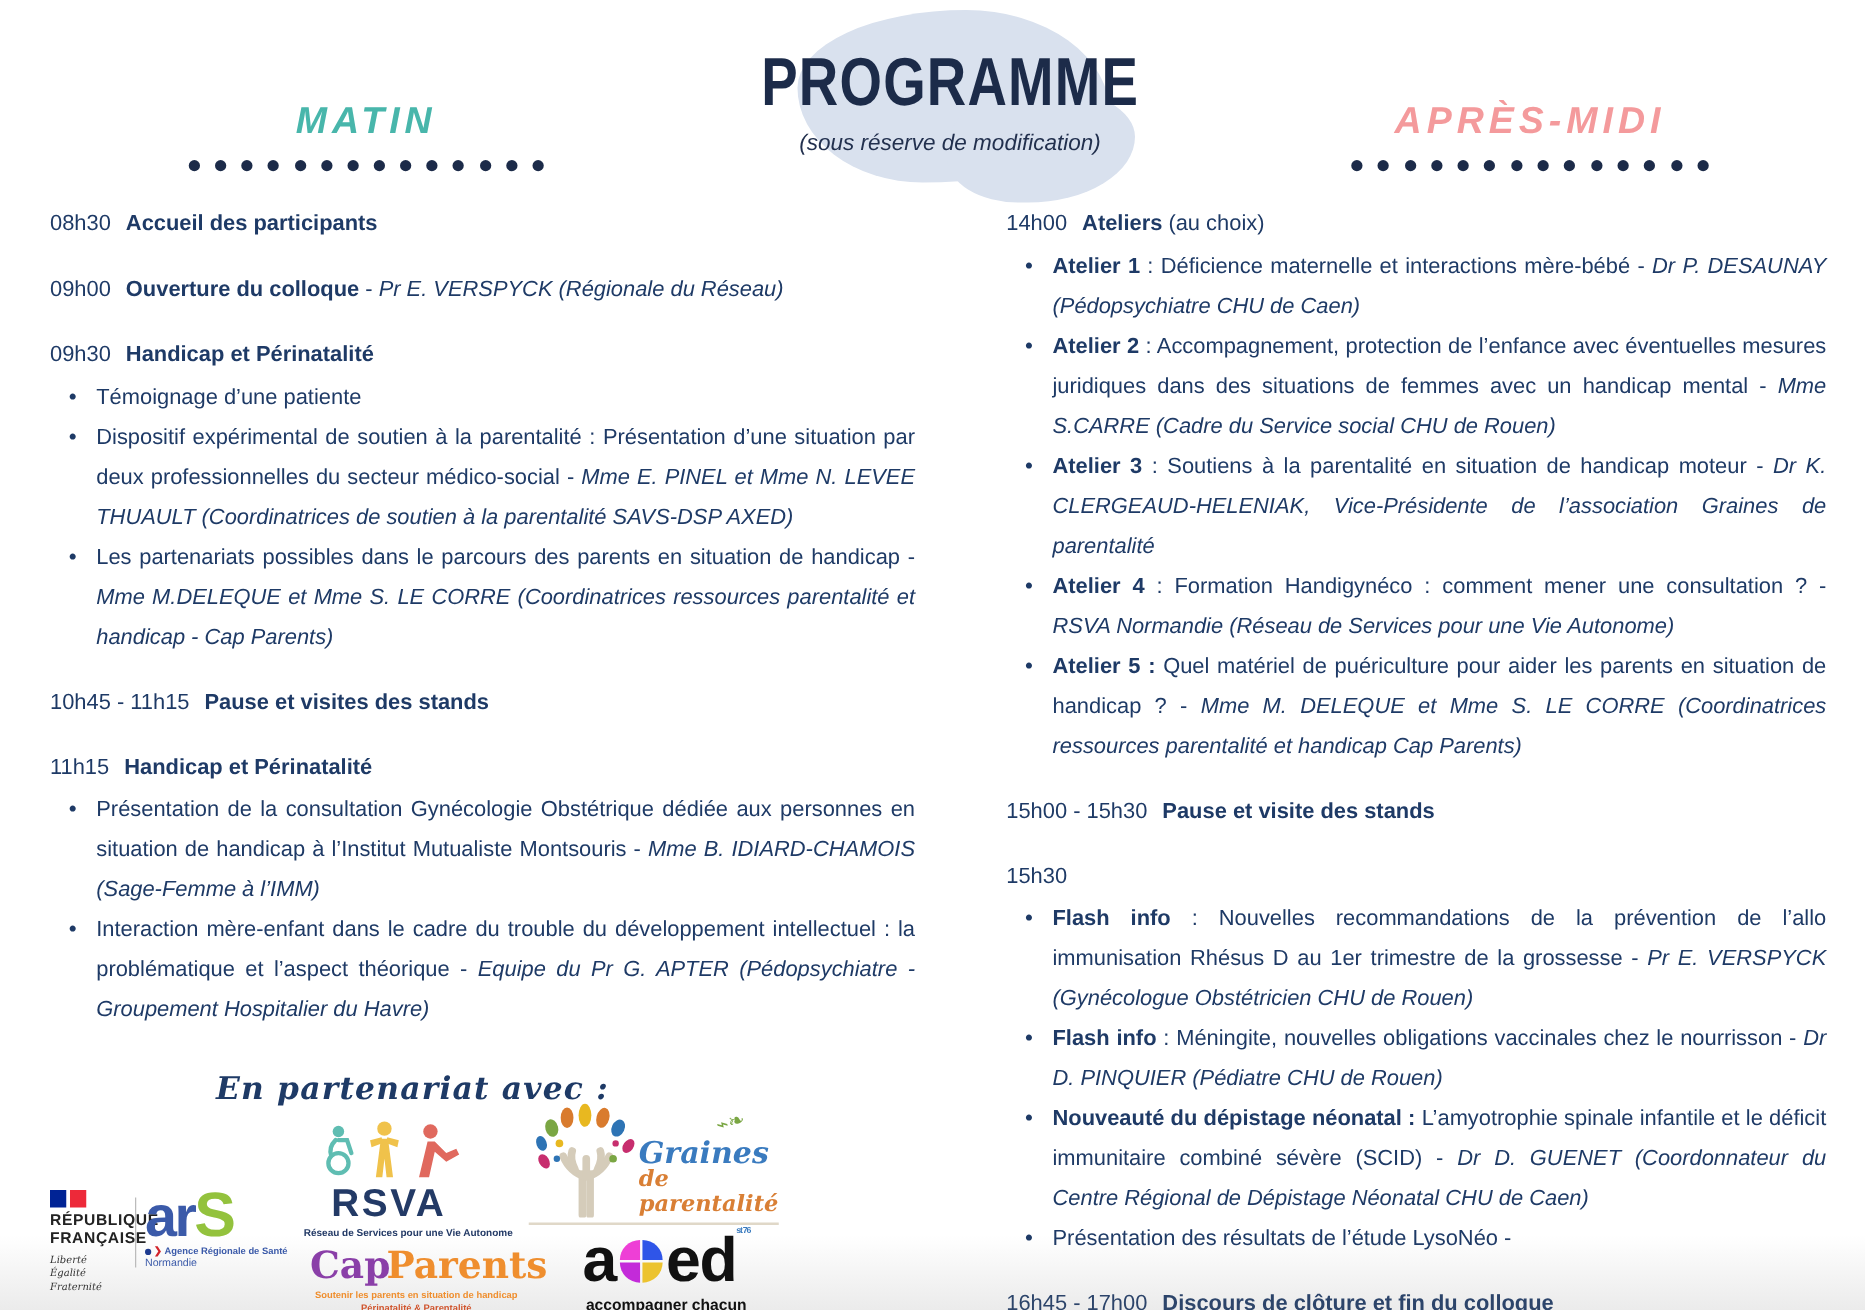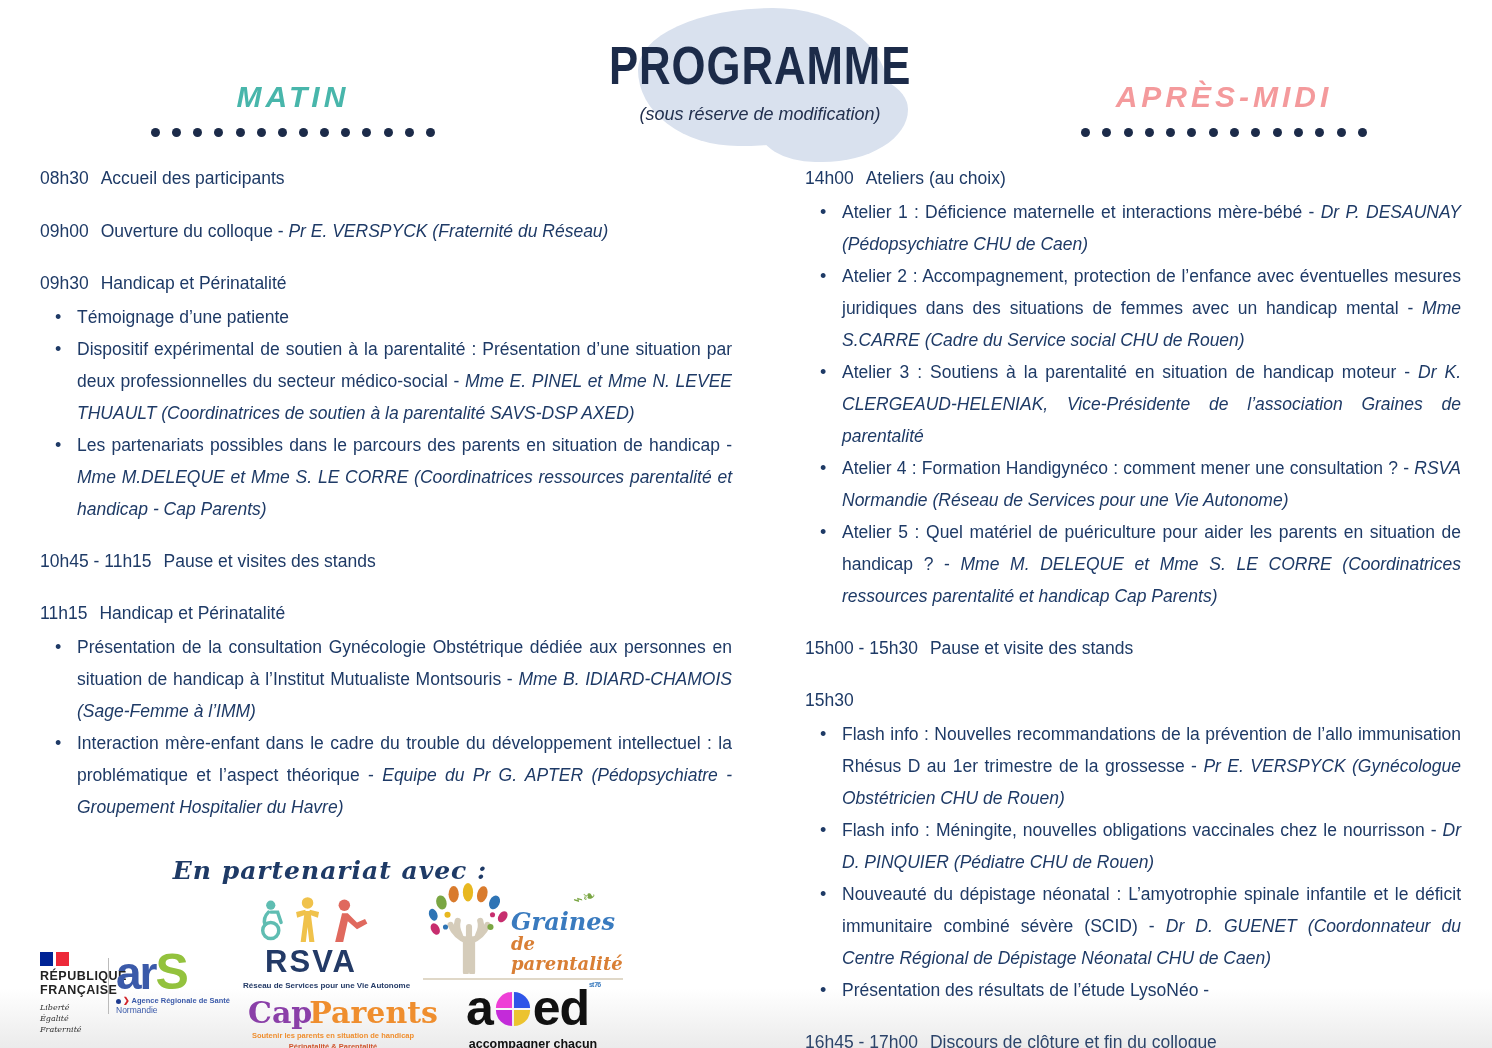--- a/index.html
+++ b/index.html
@@ -25,21 +25,21 @@
         letter-spacing:1px;display:inline-block;transform:scale(0.95,1.18);transform-origin:center;}
   .page-subtitle{position:relative;z-index:1;margin-top:12px;font-size:18px;font-style:italic;color:#22304e;}
 
   
   .column{position:absolute;top:163px;}
   .column.morning{left:40px;width:692px;}
   .column.afternoon{left:805px;width:656px;}
   .entry{margin-bottom:21px;}
   .entry-line{margin:0;font-size:17.5px;line-height:1.8;}
   .time{font-weight:normal;margin-right:12px;}
-  .seg-b{font-weight:normal;margin-top:36px;}
+  .seg-b{font-weight:bold;margin-top:36px;}
   .seg-i{font-style:italic;}
   .bullets{list-style:none;margin:1px 0 0;padding:0;}
   .bullets li{position:relative;padding-left:37px;text-align:justify;font-size:17.5px;line-height:1.83;}
   .bullets li::before{content:"\2022";position:absolute;left:15px;font-size:18px;}
 
   
   .partnership{position:absolute;left:40px;top:856px;width:692px;height:220px;}
   .bottom-band{position:absolute;left:0;bottom:0;width:1492px;height:60px;z-index:0;
         background:linear-gradient(to bottom, rgba(130,130,130,0) 0%, rgba(130,130,130,0.16) 100%);}
   .partner-label{width:580px;text-align:center;font-family:"DejaVu Serif",serif;font-style:italic;
@@ -142,21 +142,21 @@
         <span class="dot"></span>
         <span class="dot"></span>
       </div>
   </div>
 
   <section class="column morning" id="morning-list">
       <div class="entry">
         <p class="entry-line"><span class="time">08h30</span><span class="seg-b">Accueil des participants</span></p>
       </div>
       <div class="entry">
-        <p class="entry-line"><span class="time">09h00</span><span class="seg-b">Ouverture du colloque</span><span class="seg-n"> - </span><span class="seg-i">Pr E. VERSPYCK (Fraternité du Réseau)</span></p>
+        <p class="entry-line"><span class="time">09h00</span><span class="seg-b">Ouverture du colloque</span><span class="seg-n"> - </span><span class="seg-i">Pr E. VERSPYCK (Régionale du Réseau)</span></p>
       </div>
       <div class="entry">
         <p class="entry-line"><span class="time">09h30</span><span class="seg-b">Handicap et Périnatalité</span></p>
         <ul class="bullets">
           <li><span class="seg-n">Témoignage d’une patiente</span></li>
           <li><span class="seg-n">Dispositif expérimental de soutien à la parentalité : Présentation d’une situation par deux professionnelles du secteur médico-social - </span><span class="seg-i">Mme E. PINEL et Mme N. LEVEE THUAULT (Coordinatrices de soutien à la parentalité SAVS-DSP AXED)</span></li>
           <li><span class="seg-n">Les partenariats possibles dans le parcours des parents en situation de handicap - </span><span class="seg-i">Mme M.DELEQUE et Mme S. LE CORRE (Coordinatrices ressources parentalité et handicap - Cap Parents)</span></li>
         </ul>
       </div>
       <div class="entry">

